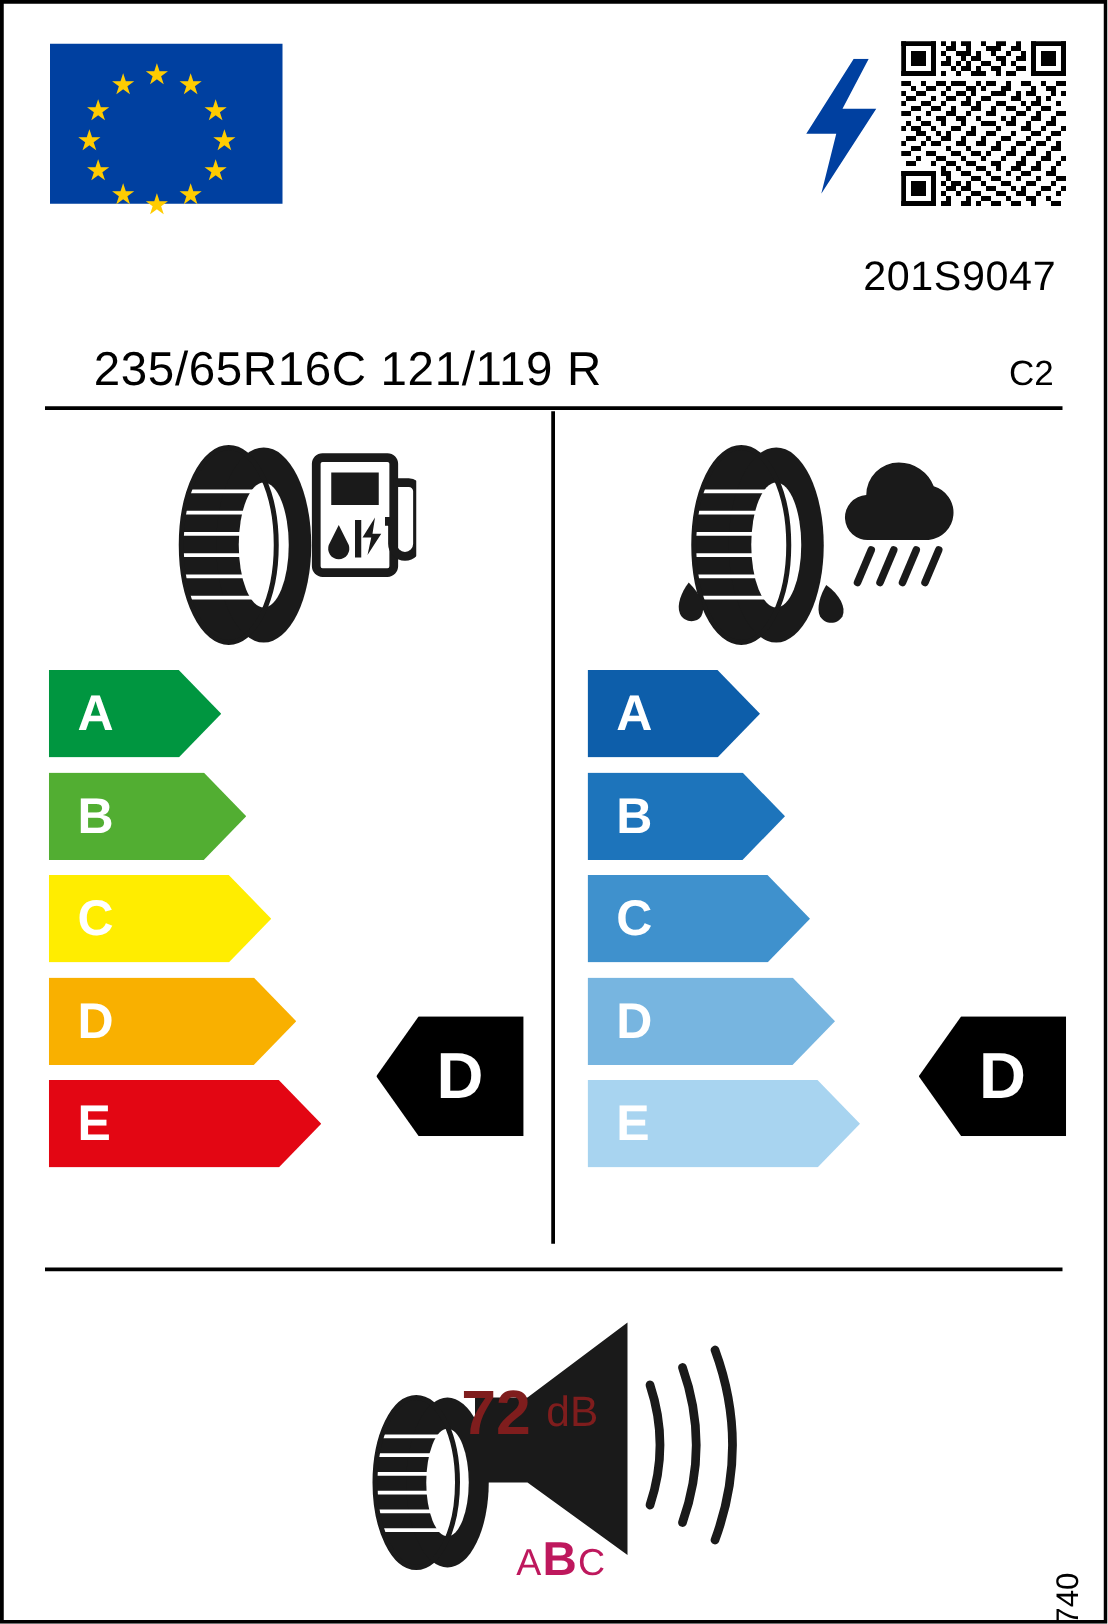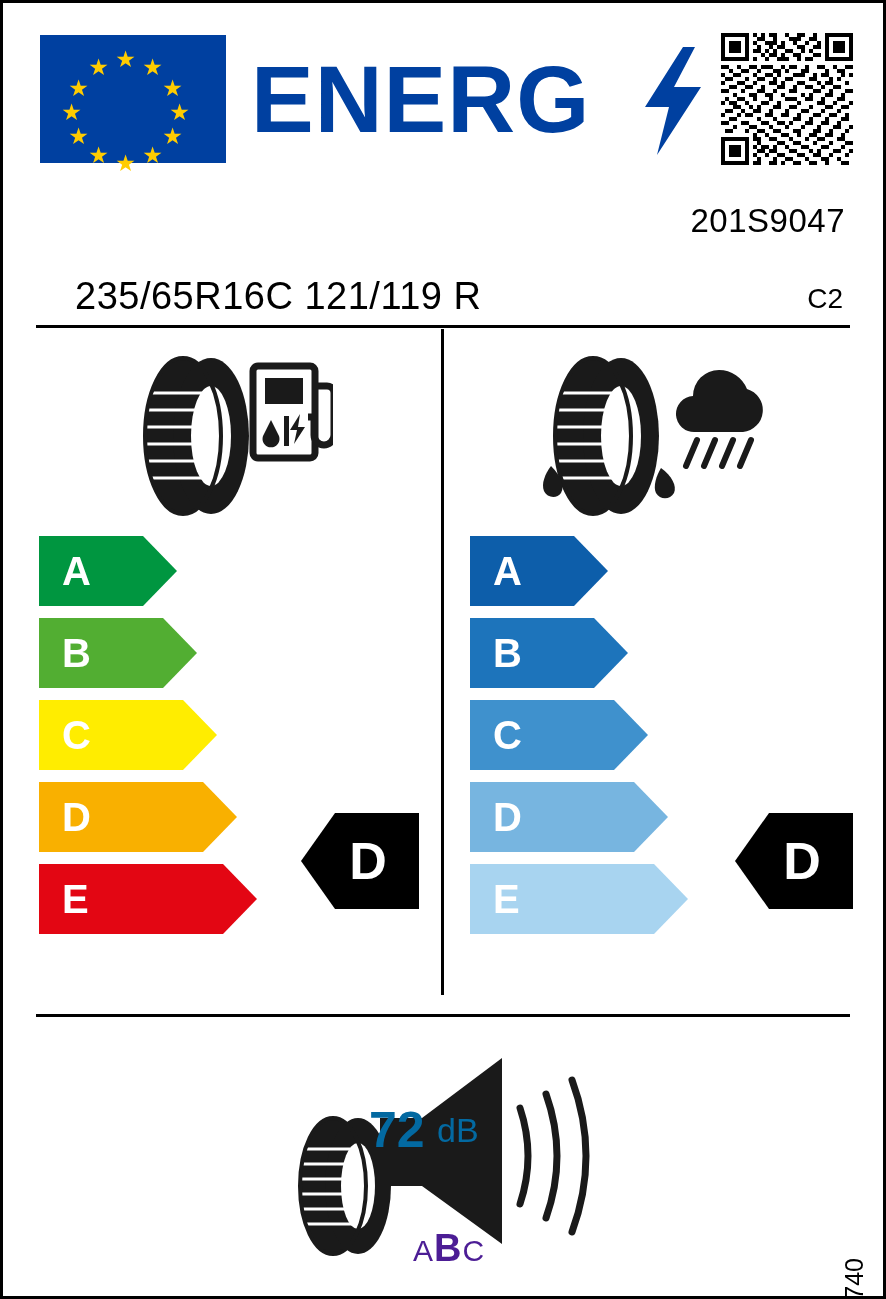--- a/index.html
+++ b/index.html
@@ -158,26 +158,26 @@
     line-height: 96px;
     text-align: center;
     padding-left: 16px;
     box-sizing: border-box;
   }
 
   
   .noise-db {
     position: absolute;
     font-weight: bold;
-    color: #0369a1;
+    color: #7f1d1d;
   }
   .noise-classes {
     position: absolute;
     font-size: 30px;
-    color: #4c1d95;
+    color: #be185d;
     letter-spacing: 1px;
     text-align: center;
   }
   .noise-classes b {
     font-size: 38px;
   }
 
   
   .regulation {
     position: absolute;
@@ -203,21 +203,20 @@
     <span class="star" style="left:121px; top:42px;">★</span>
     <span class="star" style="left:20px;  top:66px;">★</span>
     <span class="star" style="left:128px; top:66px;">★</span>
     <span class="star" style="left:27px;  top:90px;">★</span>
     <span class="star" style="left:121px; top:90px;">★</span>
     <span class="star" style="left:47px;  top:109px;">★</span>
     <span class="star" style="left:101px; top:109px;">★</span>
     <span class="star" style="left:74px;  top:117px;">★</span>
   </div>
 
-  <div class="energy-word">ENERG</div>
 
   <svg class="energy-bolt" viewBox="0 0 60 108">
     <polygon points="40,0 2,60 26,60 14,108 58,40 31,40 52,0" fill="#0040a0"></polygon>
   </svg>
 
   <svg class="qr" viewBox="0 0 33 33" shape-rendering="crispEdges">
     <rect width="33" height="33" fill="#fff"></rect>
     <g fill="#000">
       <rect x="0" y="0" width="7" height="1"></rect>
         <rect x="0" y="6" width="7" height="1"></rect>

